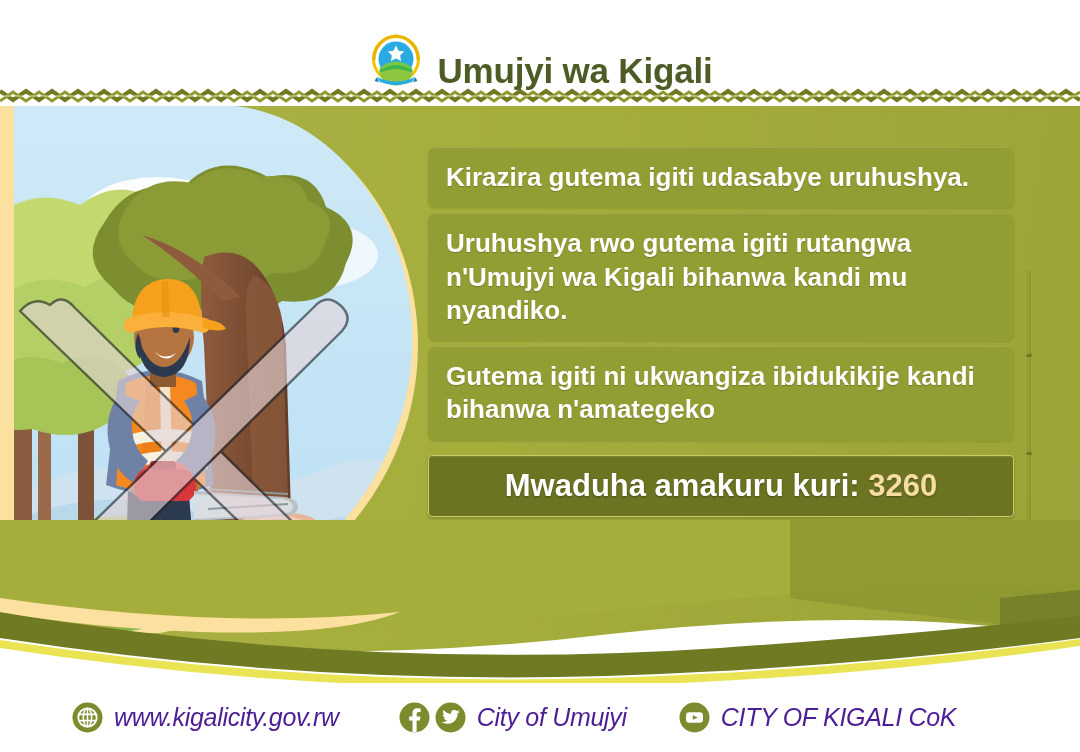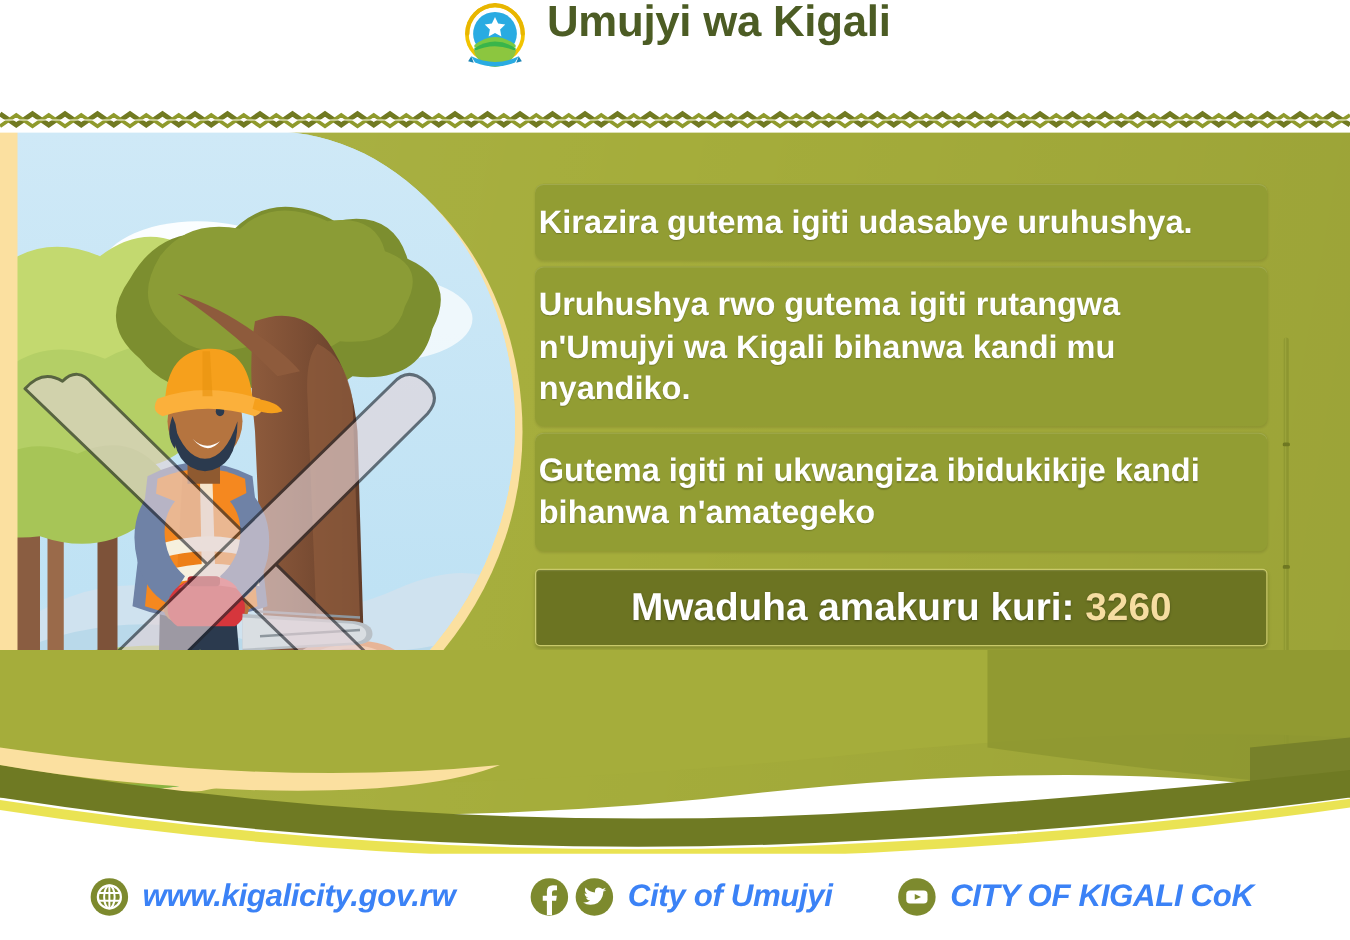--- a/index.html
+++ b/index.html
@@ -10,21 +10,21 @@
   #poster{
     position:relative;
     width:1080px;height:752px;
     overflow:hidden;
     background:#ffffff;
   }
 
   
   .header{
     position:absolute;left:0;top:0;width:1080px;height:88px;
-    display:flex;align-items:flex-start;justify-content:center;gap:14px;
+    display:flex;align-items:flex-end;justify-content:center;gap:14px;
     background:#ffffff;z-index:40;
   }
   .crest{width:56px;height:56px;position:relative;flex:0 0 auto;}
   .header-title{
     font-size:35px;font-weight:bold;color:#4c5c24;letter-spacing:-0.2px;
     line-height:1;white-space:nowrap;
   }
 
   
   .zigzag{
@@ -72,21 +72,21 @@
     position:absolute;right:48px;top:165px;width:6px;height:370px;z-index:8;
   }
 
   
   .panels{
     position:absolute;left:428px;top:42px;width:586px;z-index:10;
   }
   .panel{
     background:#929d33;
     border-radius:7px;
-    padding:14px 18px 14px 3px;
+    padding:14px 18px 14px 18px;
     margin-bottom:5px;
     color:#ffffff;
     font-size:26px;font-weight:bold;line-height:1.28;
     box-shadow:inset 0 1px 0 rgba(255,255,255,.13), 0 1px 2px rgba(0,0,0,.10);
     text-shadow:0 1px 1px rgba(0,0,0,.22);
   }
   .panel.hashtag{padding-top:13px;padding-bottom:15px;}
   .cta{
     margin-top:14px;
     background:#6c7422;
@@ -110,21 +110,21 @@
   .footer{
     position:absolute;left:0;top:683px;width:1080px;height:69px;
     background:#ffffff;z-index:45;
     display:flex;align-items:center;
   }
   .f-item{display:flex;align-items:center;gap:11px;}
   .f-item.web{margin-left:72px;}
   .f-item.social{margin-left:60px;}
   .f-item.yt{margin-left:52px;}
   .f-text{
-    font-size:25px;font-weight:bold;font-style:italic;color:#3b82f6;
+    font-size:25px;font-weight:normal;font-style:italic;color:#4c1d95;
     white-space:nowrap;letter-spacing:-0.3px;
   }
   .f-text.caps{font-size:25px;text-align:center;}
   .f-icons{display:flex;align-items:center;gap:5px;}
   .ficon{width:31px;height:31px;flex:0 0 auto;}
 </style>
 </head>
 <body>
 
 <div id="poster">

